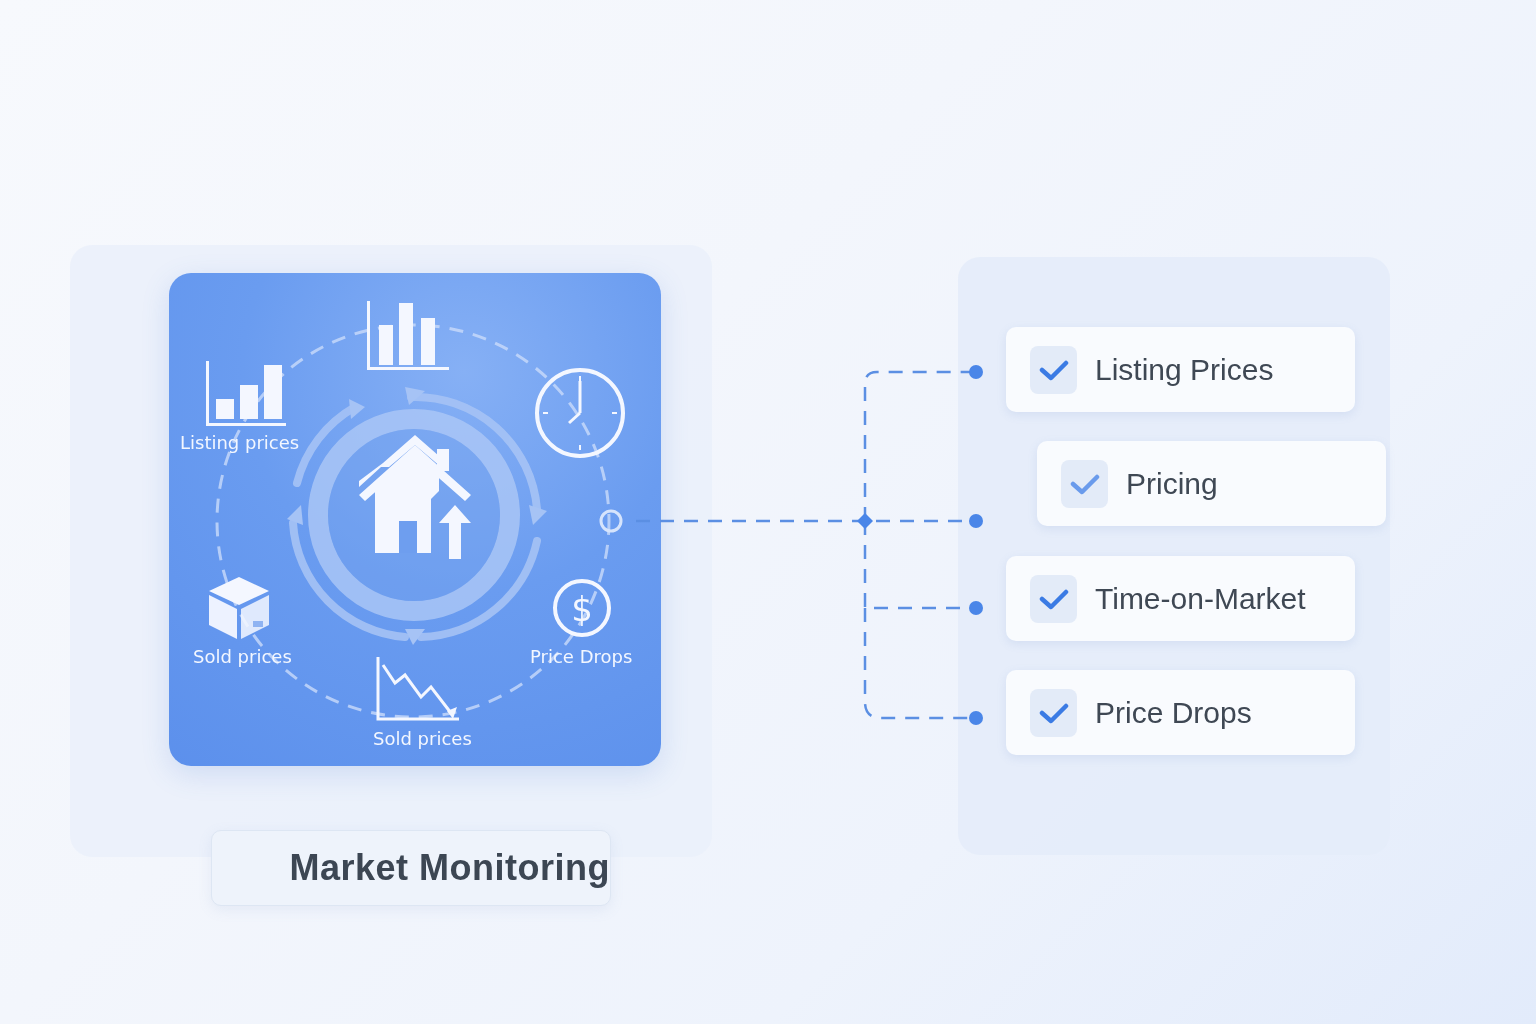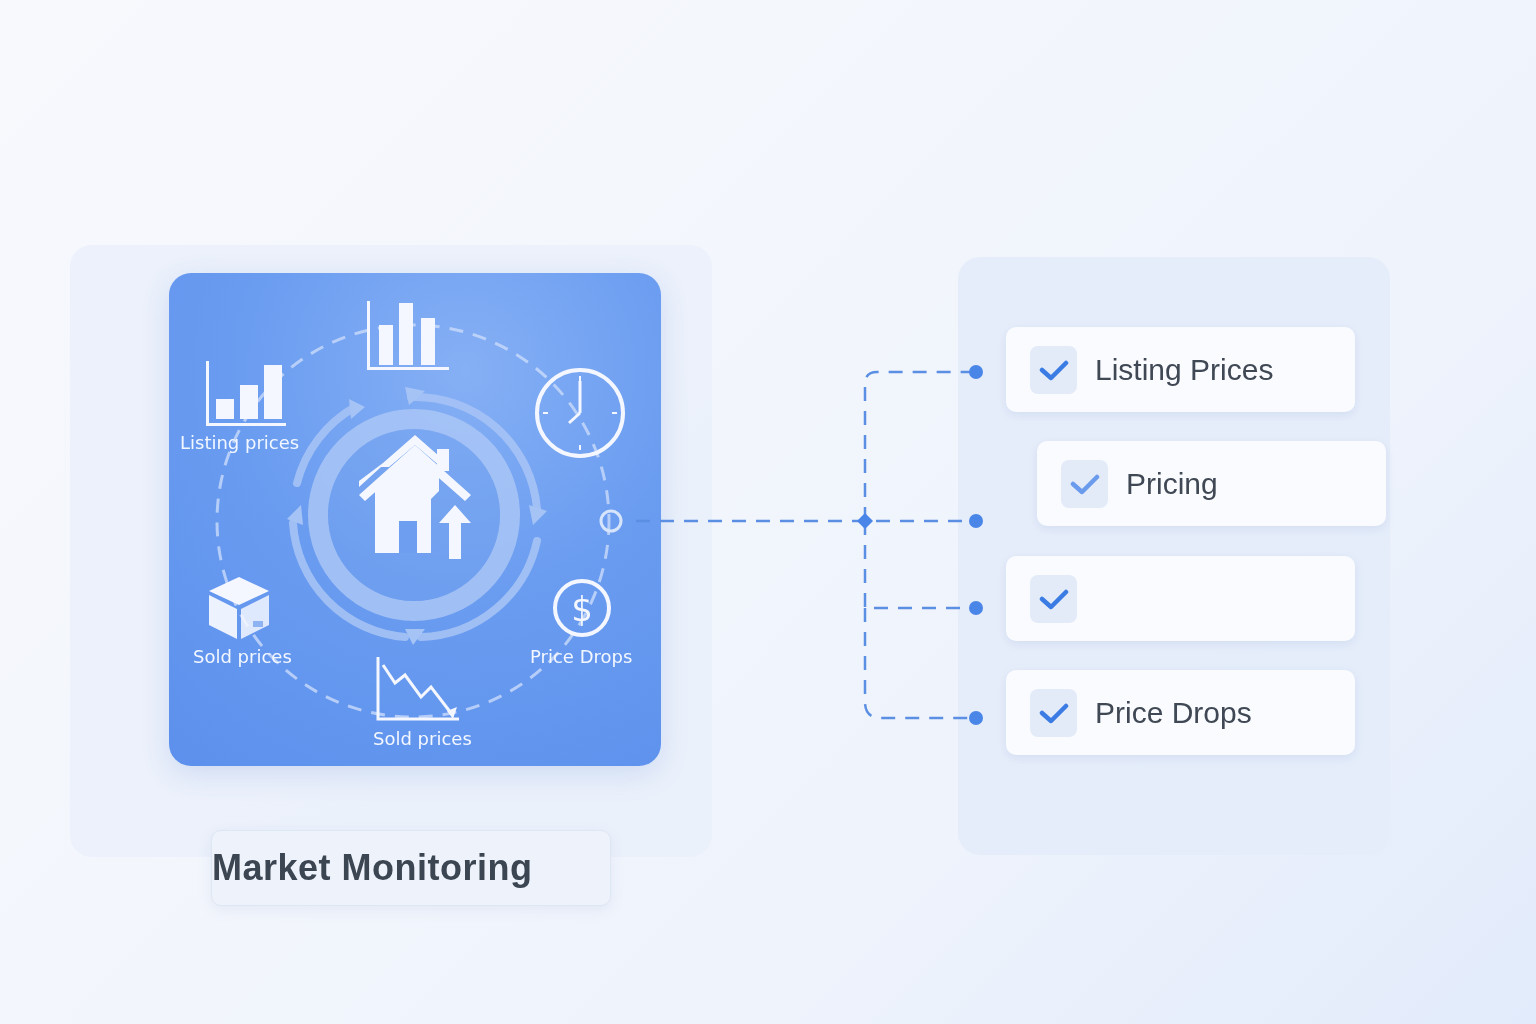--- a/index.html
+++ b/index.html
@@ -21,21 +21,21 @@
   }
   .blue-card svg { position:absolute; left:0; top:0; }
   .card-label {
     position:absolute; color:#f3f7ff; font-size:18px; white-space:nowrap;
     font-family:"DejaVu Sans", sans-serif;
   }
   .title-pill {
     position:absolute; left:211px; top:830px; width:398px; height:74px;
     background:#eef3fb; border:1px solid #dde6f3; border-radius:10px;
     box-shadow: 0 4px 14px rgba(120,150,200,0.12);
-    display:flex; align-items:center; justify-content:flex-start;
+    display:flex; align-items:center; justify-content:flex-end;
   }
   .title-pill span {
     font-size:36px; color:#3c4653; font-weight:bold; letter-spacing:0.5px;
     font-family:"Liberation Sans", sans-serif;
   }
   .connectors { position:absolute; left:0; top:0; }
   .right-panel {
     position:absolute; left:958px; top:257px; width:432px; height:598px;
     background:#e4ecf9; border-radius:22px; opacity:0.9;
   }
@@ -185,20 +185,21 @@
   </div>
   <span class="check-label">Pricing</span>
 </div>
 
 <div class="check-item" style="top:556px;">
   <div class="check-box">
     <svg width="30" height="22" viewBox="0 0 30 22">
         <polyline points="3,11 12,19 27,4" fill="none" stroke="#3b7be4" stroke-width="4.5" stroke-linecap="round" stroke-linejoin="round"></polyline>
       </svg>
   </div>
+  <span class="check-label">Time-on-Market</span>
 </div>
 
 <div class="check-item" style="top:670px;">
   <div class="check-box">
     <svg width="30" height="22" viewBox="0 0 30 22">
         <polyline points="3,11 12,19 27,4" fill="none" stroke="#3b7be4" stroke-width="4.5" stroke-linecap="round" stroke-linejoin="round"></polyline>
       </svg>
   </div>
   <span class="check-label">Price Drops</span>
 </div>

